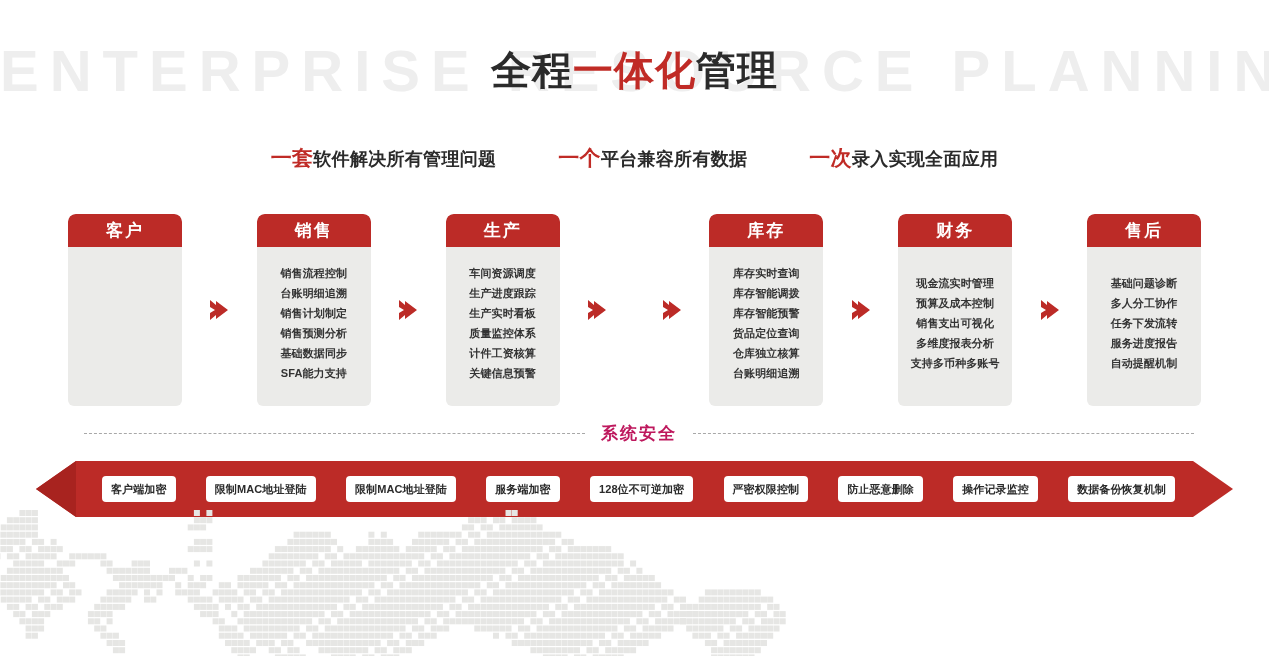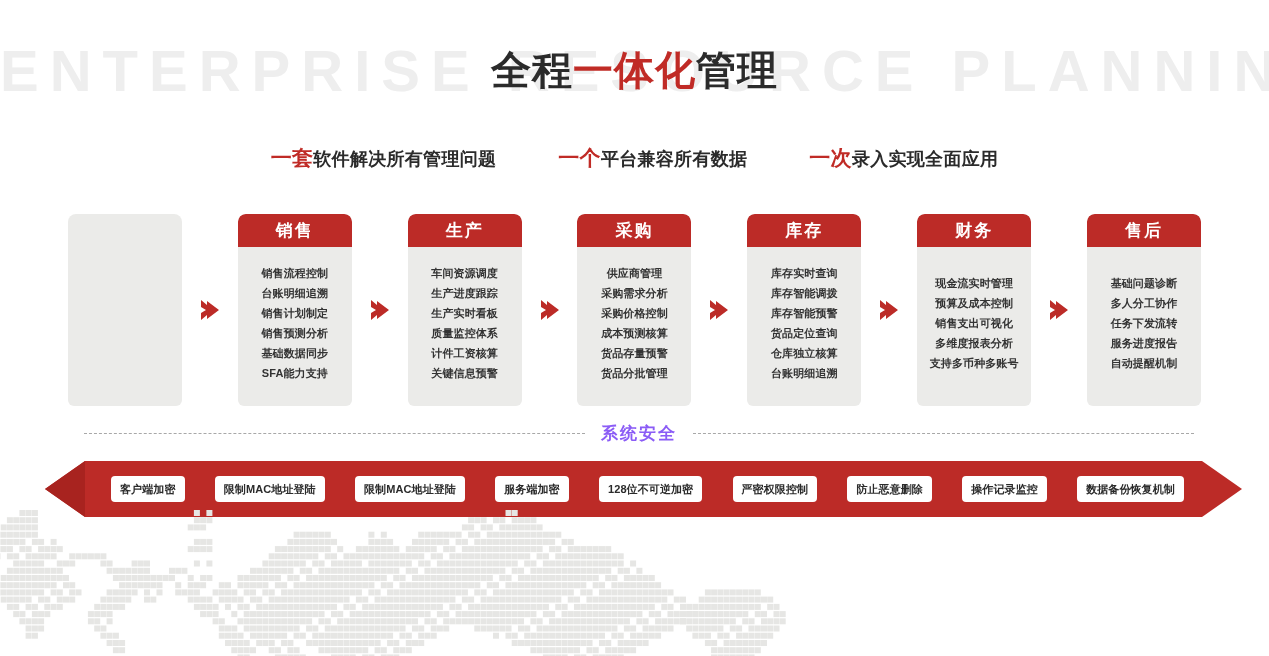--- a/index.html
+++ b/index.html
@@ -180,30 +180,30 @@
     gap: 16px;
   }
   .divider .dash-line {
     flex: 1 1 auto;
     height: 0;
     border-top: 1px dashed #a8a8a8;
   }
   .divider-label {
     font-size: 17px;
     font-weight: 700;
-    color: #8b5cf6;
+    color: #be185d;
     letter-spacing: 2px;
     white-space: nowrap;
     text-align: right;
   }
 
   
   .security-banner {
     position: absolute;
-    left: 45px;
+    left: 36px;
     top: 461px;
     width: 1197px;
     height: 56px;
   }
   .banner-shape {
     position: absolute;
     inset: 0;
     width: 1197px;
     height: 56px;
   }
@@ -252,20 +252,23 @@
     <div class="subtitle">
       <span class="lead">一个</span><span>平台兼容所有数据</span>
     </div>
     <div class="subtitle">
       <span class="lead">一次</span><span>录入实现全面应用</span>
     </div>
   </div>
 
   <div class="card-row" id="card-row">
       <div class="card">
+        <div class="card-head">
+          <span class="card-head-text">客户</span>
+        </div>
       </div>
       <div class="connector">
         <svg class="arrow-chevron" viewBox="0 0 20 22">
           <path d="M1 1 L13 11 L1 21 L1 14 L6 11 L1 8 Z" fill="#bc2b27"></path>
           <path d="M7 2 L19 11 L7 20 L7 14 L12 11 L7 8 Z" fill="#bc2b27"></path>
         </svg>
       </div>
       <div class="card">
         <div class="card-head">
           <span class="card-head-text">销售</span>
@@ -296,33 +299,20 @@
           <div class="card-item">质量监控体系</div>
           <div class="card-item">计件工资核算</div>
           <div class="card-item">关键信息预警</div>
         </div>
       </div>
       <div class="connector">
         <svg class="arrow-chevron" viewBox="0 0 20 22">
           <path d="M1 1 L13 11 L1 21 L1 14 L6 11 L1 8 Z" fill="#bc2b27"></path>
           <path d="M7 2 L19 11 L7 20 L7 14 L12 11 L7 8 Z" fill="#bc2b27"></path>
         </svg>
-      </div>
-      <div class="card">
-        <div class="card-head">
-          <span class="card-head-text">采购</span>
-        </div>
-        <div class="card-body">
-          <div class="card-item">供应商管理</div>
-          <div class="card-item">采购需求分析</div>
-          <div class="card-item">采购价格控制</div>
-          <div class="card-item">成本预测核算</div>
-          <div class="card-item">货品存量预警</div>
-          <div class="card-item">货品分批管理</div>
-        </div>
       </div>
       <div class="connector">
         <svg class="arrow-chevron" viewBox="0 0 20 22">
           <path d="M1 1 L13 11 L1 21 L1 14 L6 11 L1 8 Z" fill="#bc2b27"></path>
           <path d="M7 2 L19 11 L7 20 L7 14 L12 11 L7 8 Z" fill="#bc2b27"></path>
         </svg>
       </div>
       <div class="card">
         <div class="card-head">
           <span class="card-head-text">库存</span>

